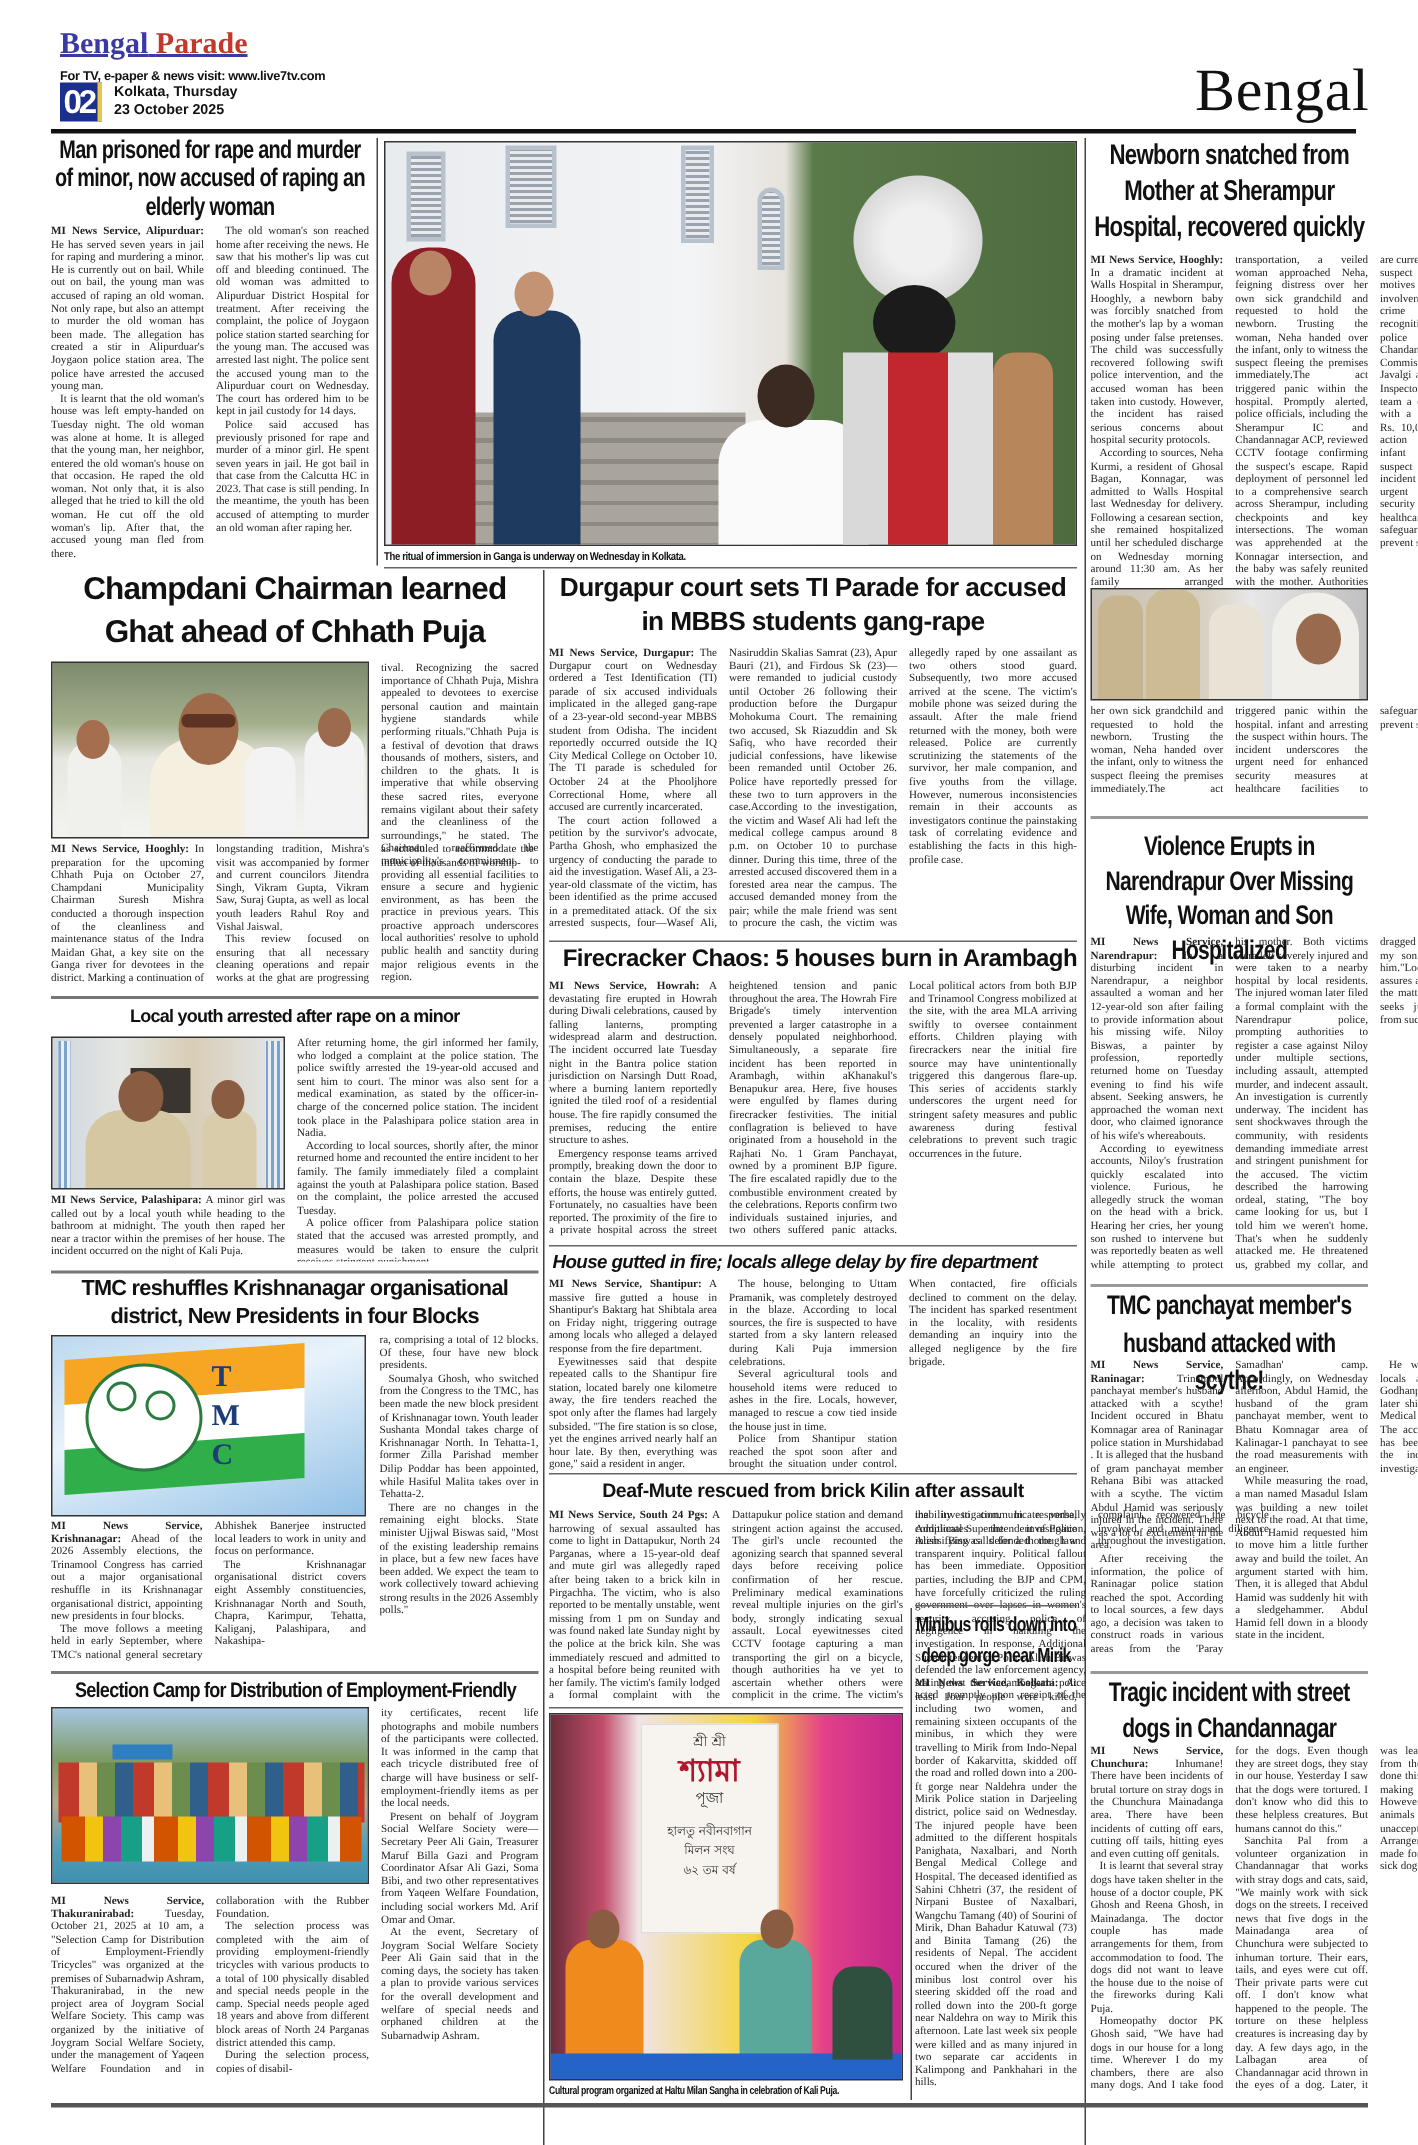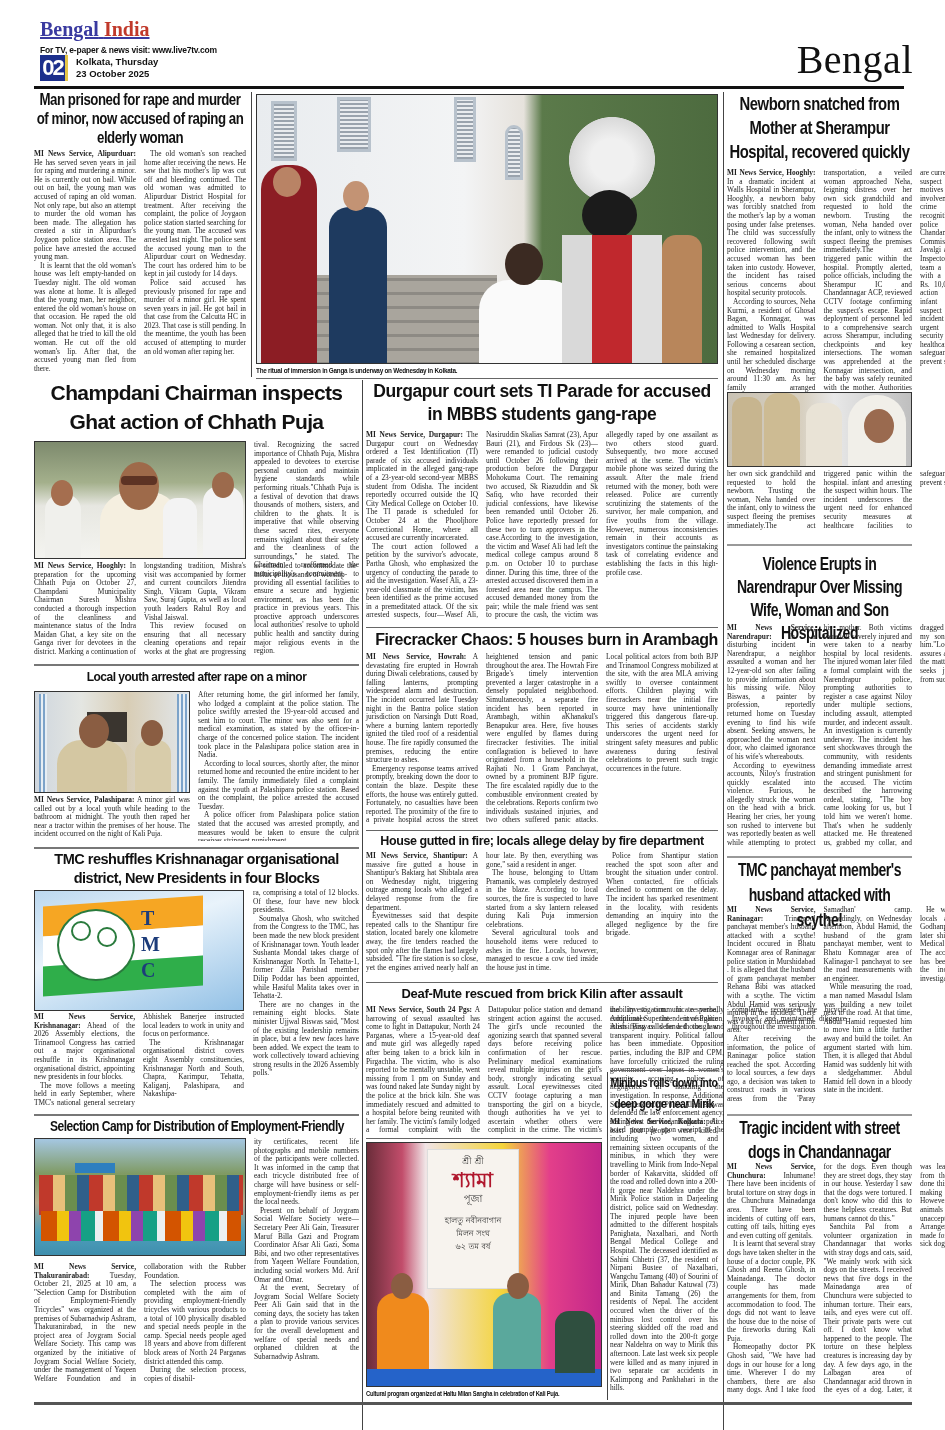--- a/index.html
+++ b/index.html
@@ -25,21 +25,21 @@
 .pageno{left:40px;top:55px;width:28px;height:26px;background:#1c2f8c;color:#fff;font-family:"Liberation Sans",sans-serif;font-weight:bold;font-size:22px;text-align:center;line-height:26px;letter-spacing:-2px;border-right:3px solid #e5c64a}
 .dateline{left:76px;top:56px;font-family:"Liberation Sans",sans-serif;font-size:9.5px;font-weight:bold;line-height:12px}
 .section{right:32px;top:36px;font-family:"Liberation Serif",serif;font-size:40px;letter-spacing:0.5px}
 .toprule{left:34px;top:86px;width:870px;height:3px;background:#111}
 </style>
 </head>
 <body>
 
 <div class="abs brand">
   <span>Bengal</span>
-  <span class="red">India</span>
+  <span class="red">Parade</span>
 </div>
 <div class="abs visit">For TV, e-paper &amp; news visit: www.live7tv.com</div>
 <div class="abs pageno">02</div>
 <div class="abs dateline">
   <div>Kolkata, Thursday</div>
   <div>23 October 2025</div>
 </div>
 <div class="abs section">Bengal</div>
 <div class="abs toprule"></div>
 
@@ -123,21 +123,21 @@
   <div class="cond" style="font-size:18px;line-height:24px;transform:scaleX(0.78);width:237px;margin-left:-26px;">Tragic incident with street dogs in Chandannagar</div>
 </div>
 <div class="abs body cols2" style="left:727px;top:1163px;width:185px;height:236px;column-fill:auto;column-gap:8px;">
   <p class="first"><span class="dl">MI News Service, Chunchura:</span> <span>Inhumane! There have been incidents of brutal torture on stray dogs in the Chunchura Mainadanga area. There have been incidents of cutting off ears, cutting off tails, hitting eyes and even cutting off genitals.</span></p>
   <p>It is learnt that several stray dogs have taken shelter in the house of a doctor couple, PK Ghosh and Reena Ghosh, in Mainadanga. The doctor couple has made arrangements for them, from accommodation to food. The dogs did not want to leave the house due to the noise of the fireworks during Kali Puja.</p>
   <p>Homeopathy doctor PK Ghosh said, "We have had dogs in our house for a long time. Wherever I do my chambers, there are also many dogs. And I take food for the dogs. Even though they are street dogs, they stay in our house. Yesterday I saw that the dogs were tortured. I don't know who did this to these helpless creatures. But humans cannot do this."</p>
   <p>Sanchita Pal from a volunteer organization in Chandannagar that works with stray dogs and cats, said, "We mainly work with sick dogs on the streets. I received news that five dogs in the Mainadanga area of Chunchura were subjected to inhuman torture. Their ears, tails, and eyes were cut off. Their private parts were cut off. I don't know what happened to the people. The torture on these helpless creatures is increasing day by day. A few days ago, in the Lalbagan area of Chandannagar acid thrown in the eyes of a dog. Later, it was learned that a person from the neighborhood had done this heinous act. We are making people aware. However, the cruelty on animals is increasing. This is unacceptable in any way. Arrangements are being made for the treatment of the sick dogs."</p>
 </div>
 
 <div class="abs" style="left:34px;top:378px;width:325px;">
-  <div class="hd" style="font-size:21px;line-height:29px;letter-spacing:-0.6px;">Champdani Chairman inspects Ghat action of Chhath Puja</div>
+  <div class="hd" style="font-size:21px;line-height:29px;letter-spacing:-0.6px;">Champdani Chairman learned Ghat ahead of Chhath Puja</div>
 </div>
 <div class="photo" style="left:34px;top:441px;width:212px;height:118px;background:linear-gradient(180deg,#7d8a6d 0%,#a4b08c 35%,#e7e7e1 55%,#f4f4f0 100%);">
   <div style="position:absolute;left:10px;top:52px;width:36px;height:70px;background:#f0f0ec;border-radius:16px 16px 0 0"></div>
   <div style="position:absolute;left:16px;top:38px;width:22px;height:26px;background:#a56e4f;border-radius:50%"></div>
   <div style="position:absolute;left:65px;top:50px;width:80px;height:70px;background:#f5efe0;border-radius:30px 30px 0 0"></div>
   <div style="position:absolute;left:84px;top:20px;width:40px;height:48px;background:#9e6a4a;border-radius:50%"></div>
   <div style="position:absolute;left:86px;top:34px;width:36px;height:9px;background:#5d3324;border-radius:4px"></div>
   <div style="position:absolute;left:128px;top:56px;width:34px;height:64px;background:#f3f3f3;border-radius:14px 14px 0 0"></div>
   <div style="position:absolute;left:168px;top:44px;width:40px;height:76px;background:#f3f3f3;border-radius:16px 16px 0 0"></div>
   <div style="position:absolute;left:177px;top:30px;width:22px;height:26px;background:#9c6a4c;border-radius:50%"></div>
@@ -232,25 +232,25 @@
 
 <div class="abs" style="left:366px;top:629px;width:352px;">
   <div class="hd" style="font-size:16px;line-height:22px;letter-spacing:-0.4px;text-align:right;">Firecracker Chaos: 5 houses burn in Arambagh</div>
 </div>
 <div class="abs body cols3" style="left:366px;top:653px;width:352px;height:176px;column-fill:auto;column-gap:8px;">
   <p class="first"><span class="dl">MI News Service, Howrah:</span> <span>A devastating fire erupted in Howrah during Diwali celebrations, caused by falling lanterns, prompting widespread alarm and destruction. The incident occurred late Tuesday night in the Bantra police station jurisdiction on Narsingh Dutt Road, where a burning lantern reportedly ignited the tiled roof of a residential house. The fire rapidly consumed the premises, reducing the entire structure to ashes.</span></p>
   <p>Emergency response teams arrived promptly, breaking down the door to contain the blaze. Despite these efforts, the house was entirely gutted. Fortunately, no casualties have been reported. The proximity of the fire to a private hospital across the street heightened tension and panic throughout the area. The Howrah Fire Brigade's timely intervention prevented a larger catastrophe in a densely populated neighborhood. Simultaneously, a separate fire incident has been reported in Arambagh, within aKhanakul's Benapukur area. Here, five houses were engulfed by flames during firecracker festivities. The initial conflagration is believed to have originated from a household in the Rajhati No. 1 Gram Panchayat, owned by a prominent BJP figure. The fire escalated rapidly due to the combustible environment created by the celebrations. Reports confirm two individuals sustained injuries, and two others suffered panic attacks. Local political actors from both BJP and Trinamool Congress mobilized at the site, with the area MLA arriving swiftly to oversee containment efforts. Children playing with firecrackers near the initial fire source may have unintentionally triggered this dangerous flare-up. This series of accidents starkly underscores the urgent need for stringent safety measures and public awareness during festival celebrations to prevent such tragic occurrences in the future.</p>
 </div>
 <div class="rule" style="left:366px;top:830px;width:352px;height:1px;background:#666"></div>
 
-<div class="abs" style="left:366px;top:831px;width:352px;">
+<div class="abs" style="left:354px;top:831px;width:352px;font-style:italic;">
   <div class="hd" style="font-size:12.5px;line-height:20px;letter-spacing:-0.4px;">House gutted in fire; locals allege delay by fire department</div>
 </div>
 <div class="abs body cols3" style="left:366px;top:852px;width:352px;height:130px;column-fill:auto;column-gap:8px;">
-  <p class="first"><span class="dl">MI News Service, Shantipur:</span> <span>A massive fire gutted a house in Shantipur's Baktarg hat Shibtala area on Wednesday night, triggering outrage among locals who alleged a delayed response from the fire department.</span></p>
+  <p class="first"><span class="dl">MI News Service, Shantipur:</span> <span>A massive fire gutted a house in Shantipur's Baktarg hat Shibtala area on Friday night, triggering outrage among locals who alleged a delayed response from the fire department.</span></p>
   <p>Eyewitnesses said that despite repeated calls to the Shantipur fire station, located barely one kilometre away, the fire tenders reached the spot only after the flames had largely subsided. "The fire station is so close, yet the engines arrived nearly half an hour late. By then, everything was gone," said a resident in anger.</p>
   <p>The house, belonging to Uttam Pramanik, was completely destroyed in the blaze. According to local sources, the fire is suspected to have started from a sky lantern released during Kali Puja immersion celebrations.</p>
   <p>Several agricultural tools and household items were reduced to ashes in the fire. Locals, however, managed to rescue a cow tied inside the house just in time.</p>
   <p>Police from Shantipur station reached the spot soon after and brought the situation under control. When contacted, fire officials declined to comment on the delay. The incident has sparked resentment in the locality, with residents demanding an inquiry into the alleged negligence by the fire brigade.</p>
 </div>
 <div class="rule" style="left:366px;top:982px;width:352px;height:1px;background:#666"></div>
 
 <div class="abs" style="left:366px;top:983px;width:352px;">
   <div class="hd" style="font-size:13px;line-height:22px;letter-spacing:-0.3px;">Deaf-Mute rescued from brick Kilin after assault</div>
 </div>

